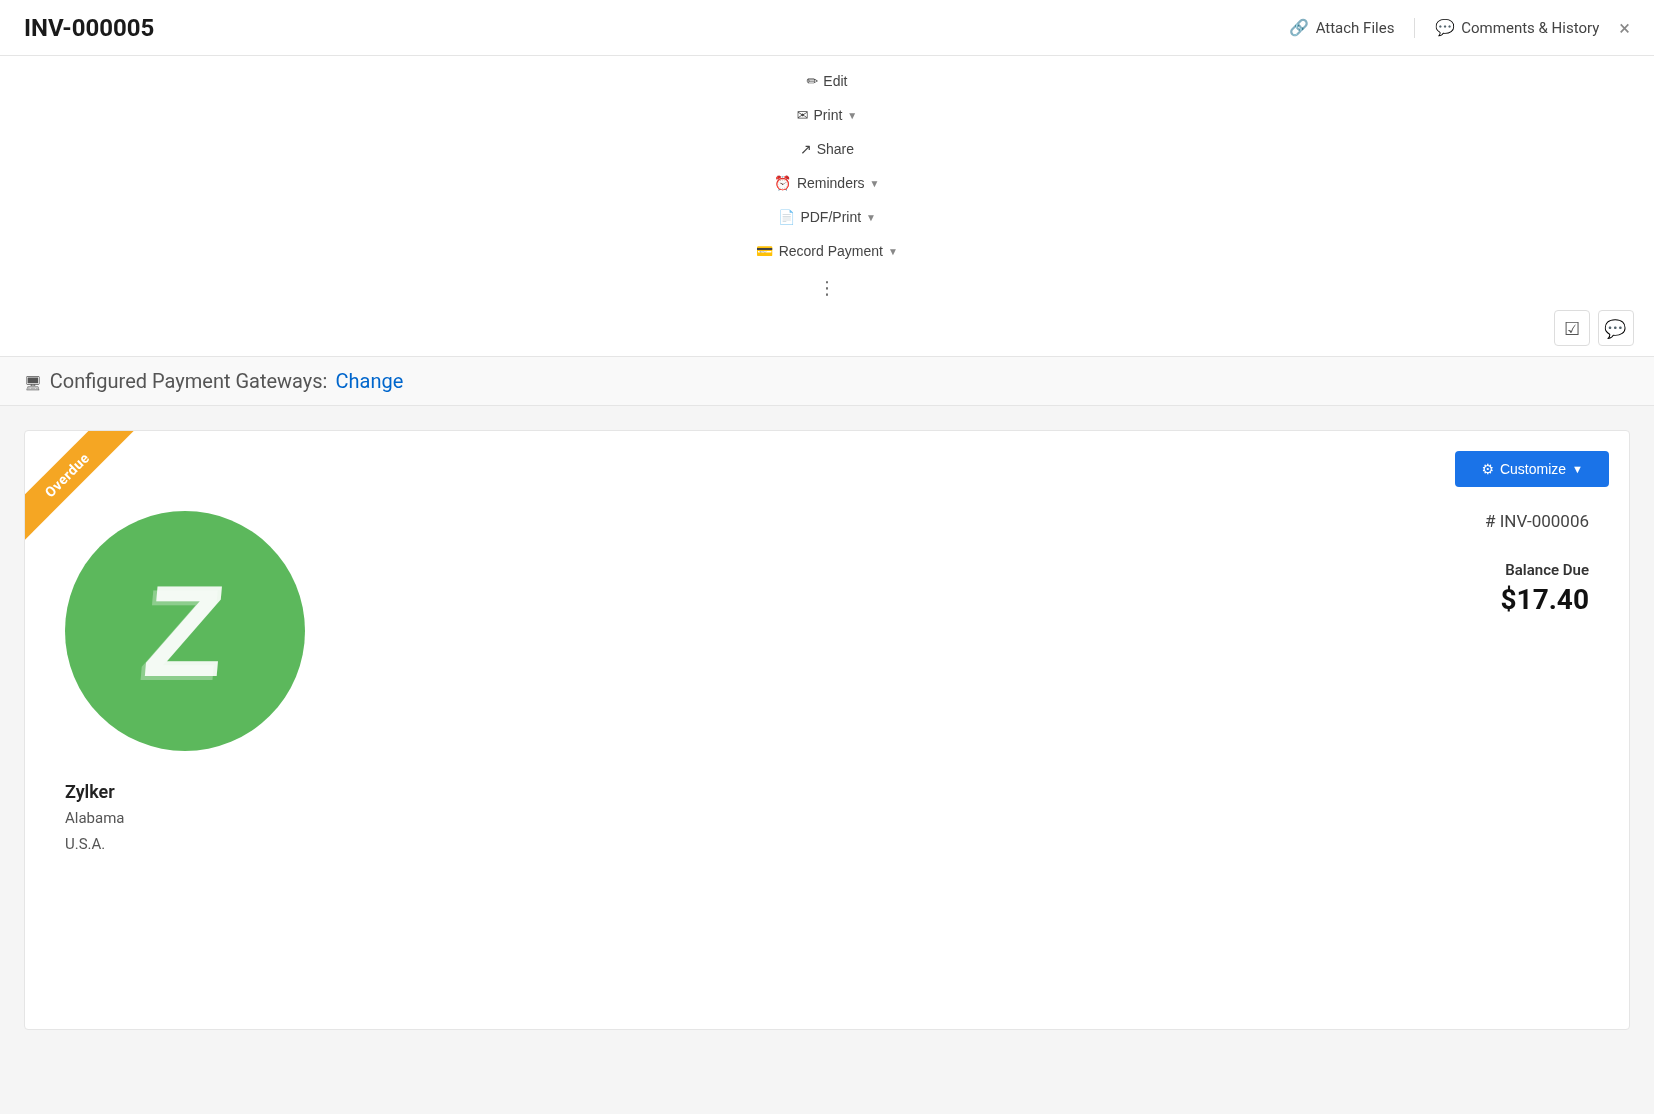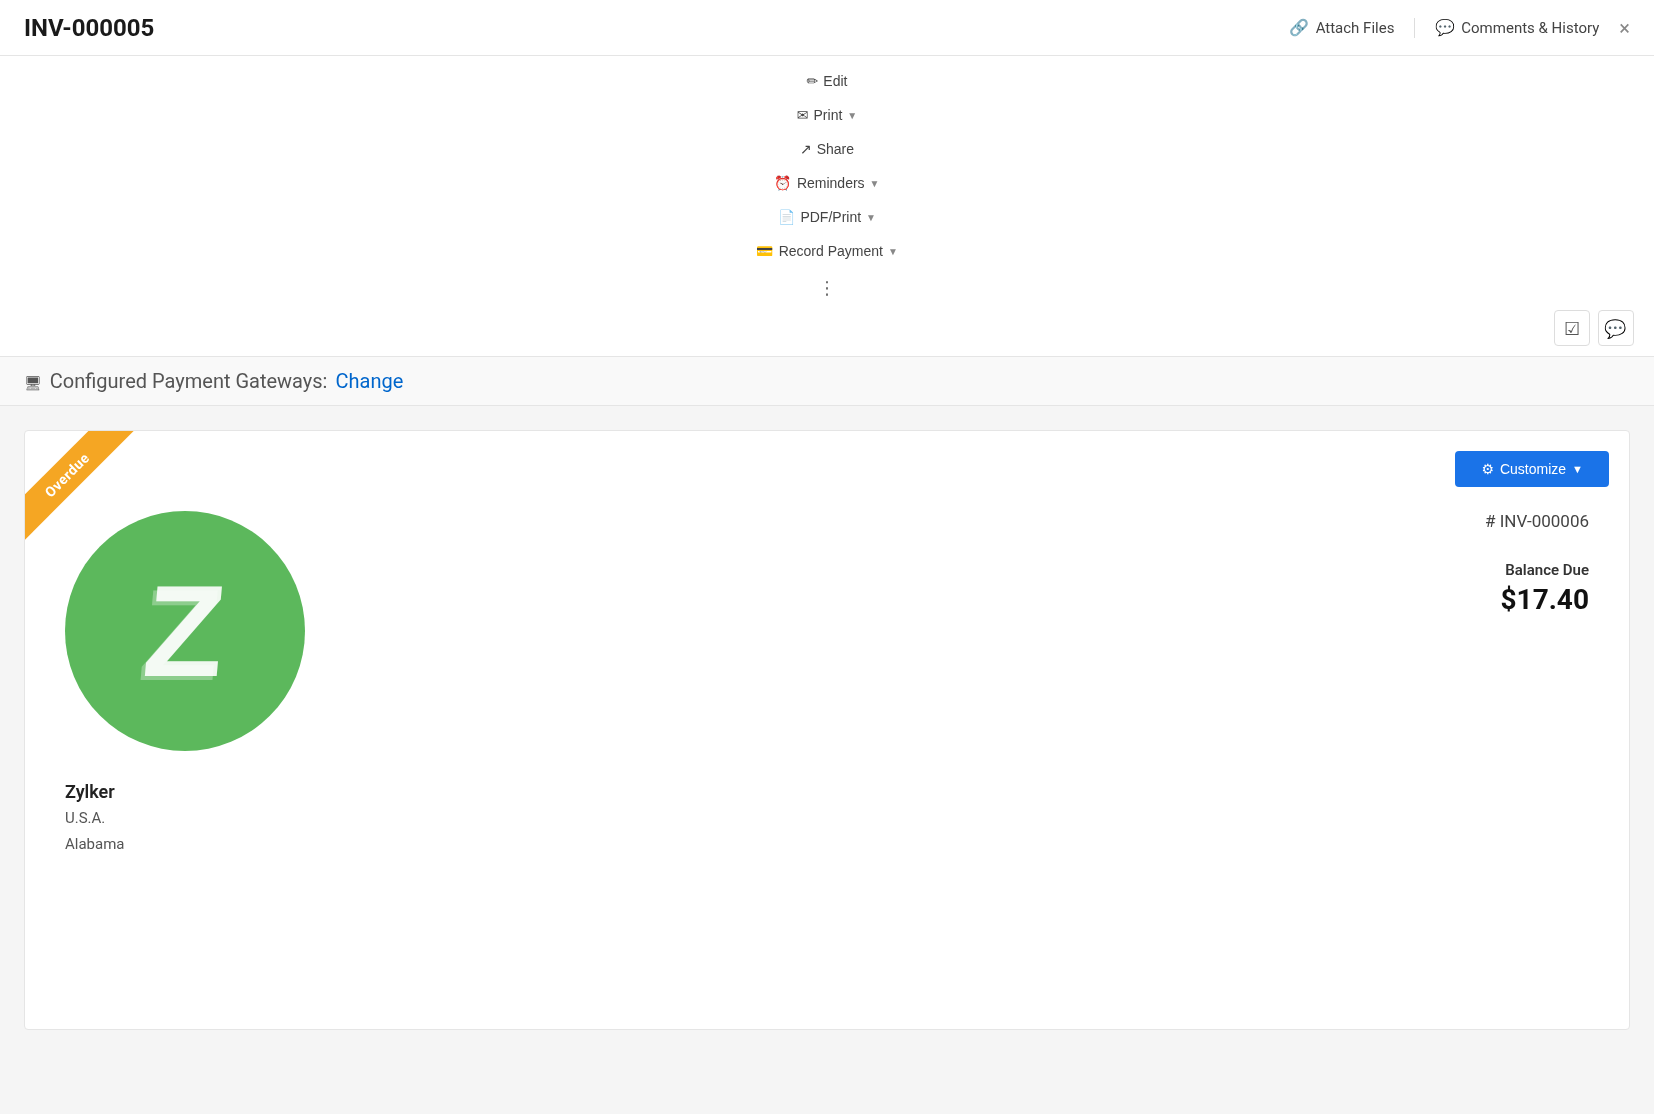--- a/index.html
+++ b/index.html
@@ -353,22 +353,22 @@
     </button>
 
     <div class="invoice-body">
 
       <div class="invoice-left">
         <div class="company-logo">
           <span class="company-logo-letter">Z</span>
         </div>
         <div class="company-name">Zylker</div>
         <div class="company-address">
+          <div>Alabama</div>
           <div>U.S.A.</div>
-          <div>Alabama</div>
         </div>
       </div>
 
       <div class="invoice-right">
         <div class="invoice-number"># INV-000006</div>
         <div class="balance-due-label">Balance Due</div>
         <div class="balance-due-amount">$17.40</div>
       </div>
     </div>
 

